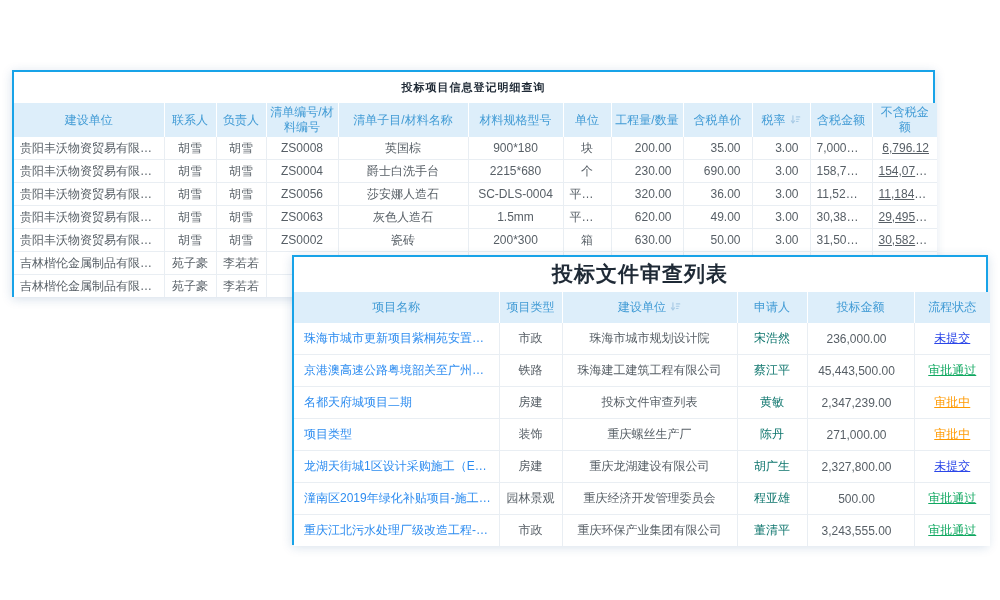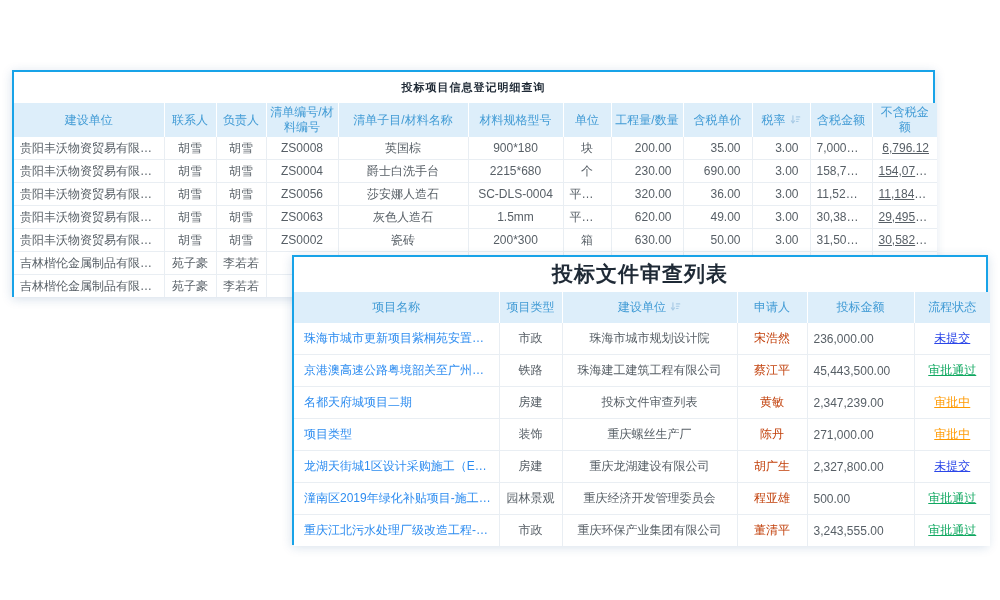--- a/index.html
+++ b/index.html
@@ -37,23 +37,23 @@
   tr:last-child td{border-bottom:none;}
 
   .back-tbl th{height:29px;}
   .back-tbl td{height:22px;}
   .back-tbl td:nth-child(n+8){text-align:right;padding-right:11px;margin-left:9px;}
   .back-tbl td:nth-child(12){padding-right:8px;}
 
   .front-tbl th{height:27px;}
   .front-tbl td{height:31px;}
   .front-tbl td:nth-child(1){text-align:left;padding-left:10px;}
-  .front-tbl td:nth-child(5){text-align:left;padding-right:14px;}
+  .front-tbl td:nth-child(5){text-align:center;padding-right:14px;}
   .front-tbl td.link{color:#2d8cf0;cursor:pointer;}
-  .front-tbl td.applicant{color:#c2410c;cursor:pointer;}
+  .front-tbl td.applicant{color:#0f766e;cursor:pointer;}
 </style>
 </head>
 <body>
 
 <div class="panel panel-back">
   <div class="panel-title">投标项目信息登记明细查询</div>
   <table class="back-tbl">
     <colgroup>
       <col style="width:150px">
         <col style="width:52px">

